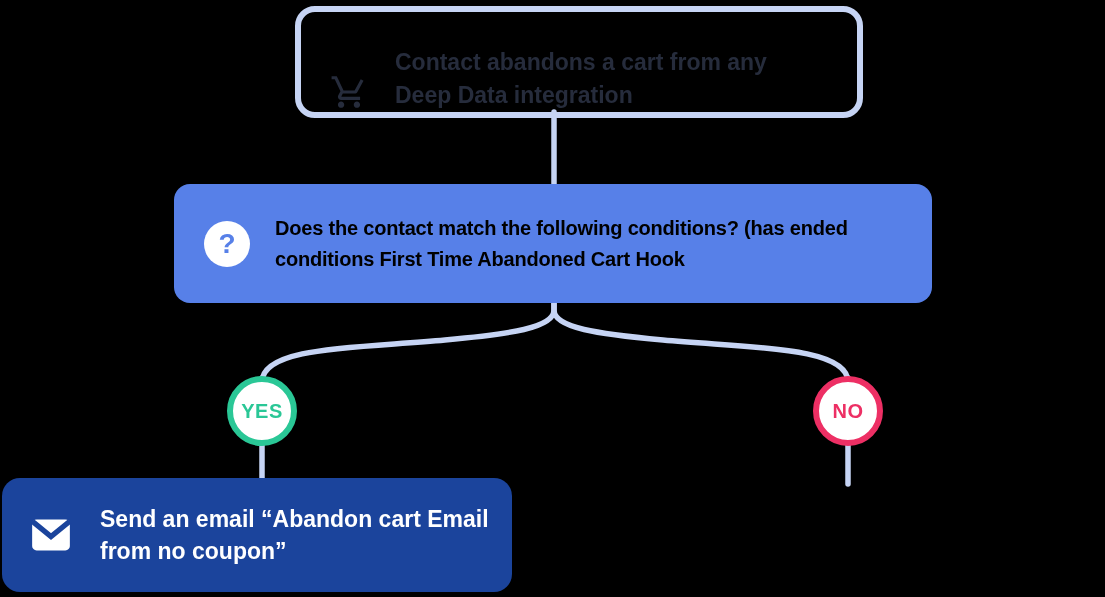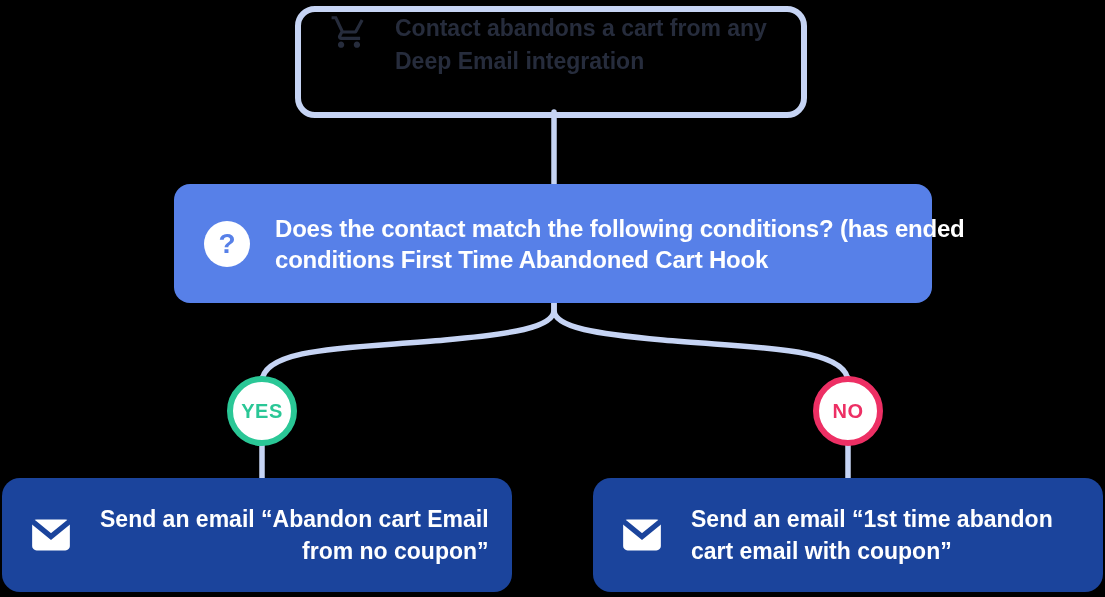--- a/index.html
+++ b/index.html
@@ -6,54 +6,54 @@
   .canvas{
     position:relative;width:1105px;height:597px;background:#000000;
     font-family:"Liberation Sans","DejaVu Sans",sans-serif;overflow:hidden;
   }
   
   .connectors{position:absolute;left:0;top:0;width:1105px;height:597px;z-index:1;}
   .connectors path{fill:none;stroke:#C6D4F4;stroke-width:5.5;stroke-linecap:round;}
 
   
   .trigger{
-    position:absolute;left:295px;top:6px;width:512px;height:112px;box-sizing:border-box;
+    position:absolute;left:295px;top:6px;width:568px;height:112px;box-sizing:border-box;
     border:6px solid #C6D4F4;border-radius:20px;background:transparent;z-index:2;
-    display:flex;align-items:flex-start;
+    display:flex;align-items:flex-end;
   }
   .trigger .icon{margin-left:28px;width:40px;height:40px;flex:0 0 auto;display:flex;align-items:center;justify-content:center;}
   .trigger .txt{margin-left:26px;color:#262C3C;font-weight:bold;font-size:23px;line-height:33px;}
 
   
   .condition{
     position:absolute;left:174px;top:184px;width:758px;height:119px;box-sizing:border-box;
     background:#5780E8;border-radius:16px;z-index:2;display:flex;align-items:center;
   }
   .qcircle{
     margin-left:30px;width:46px;height:46px;border-radius:50%;background:#ffffff;flex:0 0 auto;
     display:flex;align-items:center;justify-content:center;
     color:#5780E8;font-weight:bold;font-size:28px;line-height:1;
   }
-  .condition .txt{margin-left:25px;color:#ffffff;font-weight:bold;font-size:24px;line-height:31px;letter-spacing:-0.2px;}
+  .condition .txt{margin-left:25px;color:#000000;font-weight:bold;font-size:20px;line-height:31px;letter-spacing:-0.2px;}
 
   
   .badge{
     position:absolute;width:70px;height:70px;box-sizing:border-box;border-radius:50%;
     background:#ffffff;z-index:3;display:flex;align-items:center;justify-content:center;
     font-weight:bold;font-size:20px;letter-spacing:0.5px;
   }
   .badge.yes{left:227px;top:376px;border:6px solid #2AC796;color:#2AC796;}
   .badge.no{left:813px;top:376px;border:6px solid #ED2F64;color:#ED2F64;}
 
   
   .action{
     position:absolute;top:478px;width:510px;height:114px;box-sizing:border-box;
     background:#1B449C;border-radius:18px;z-index:2;display:flex;align-items:center;
   }
-  .action.left{left:2px;text-align:right;}
+  .action.left{left:2px;}
   .action.right{left:593px;}
   .action .icon{margin-left:28px;width:42px;height:36px;flex:0 0 auto;display:flex;align-items:center;justify-content:center;}
   .action .txt{margin-left:28px;color:#ffffff;font-weight:bold;font-size:23px;line-height:32px;}
 
   .line{display:block;white-space:nowrap;}
 </style>
 </head>
 <body>
 
 <div class="canvas">
@@ -67,21 +67,21 @@
   </svg>
 
   <div class="trigger">
     <span class="icon">
       <svg width="38" height="38" viewBox="0 0 24 24">
         <path fill="#262C3C" d="M7 18c-1.1 0-1.99.9-1.99 2S5.9 22 7 22s2-.9 2-2-.9-2-2-2zm10 0c-1.1 0-1.99.9-1.99 2s.89 2 1.99 2 2-.9 2-2-.9-2-2-2zM7.17 14.75l.03-.12.9-1.63h7.45c.75 0 1.41-.41 1.75-1.03l3.86-7.01L19.42 4h-.01l-1.1 2-2.76 5H8.53l-.13-.27L6.16 6l-.95-2-.94-2H1v2h2l3.6 7.59-1.35 2.45c-.16.28-.25.61-.25.96 0 1.1.9 2 2 2h12v-2H7.42c-.13 0-.25-.11-.25-.25z"></path>
       </svg>
     </span>
     <div class="txt">
       <span class="line">Contact abandons a cart from any</span>
-      <span class="line">Deep Email integration</span>
+      <span class="line">Deep Data integration</span>
     </div>
   </div>
 
   <div class="condition">
     <span class="qcircle">?</span>
     <div class="txt">
       <span class="line">Does the contact match the following conditions? (has ended</span>
       <span class="line">conditions First Time Abandoned Cart Hook</span>
     </div>
   </div>
@@ -95,26 +95,14 @@
         <rect x="1" y="1.5" width="22" height="18" rx="2.6" fill="#ffffff"></rect>
         <path d="M2.4 3.6 L12 11.4 L21.6 3.6" stroke="#1B449C" stroke-width="3.1" fill="none" stroke-linecap="square"></path>
       </svg>
     </span>
     <div class="txt">
       <span class="line">Send an email “Abandon cart Email</span>
       <span class="line">from no coupon”</span>
     </div>
   </div>
 
-  <div class="action right">
-    <span class="icon">
-      <svg width="42" height="36" viewBox="0 0 24 21">
-        <rect x="1" y="1.5" width="22" height="18" rx="2.6" fill="#ffffff"></rect>
-        <path d="M2.4 3.6 L12 11.4 L21.6 3.6" stroke="#1B449C" stroke-width="3.1" fill="none" stroke-linecap="square"></path>
-      </svg>
-    </span>
-    <div class="txt">
-      <span class="line">Send an email “1st time abandon</span>
-      <span class="line">cart email with coupon”</span>
-    </div>
-  </div>
 
 </div>
 
 </body></html>

